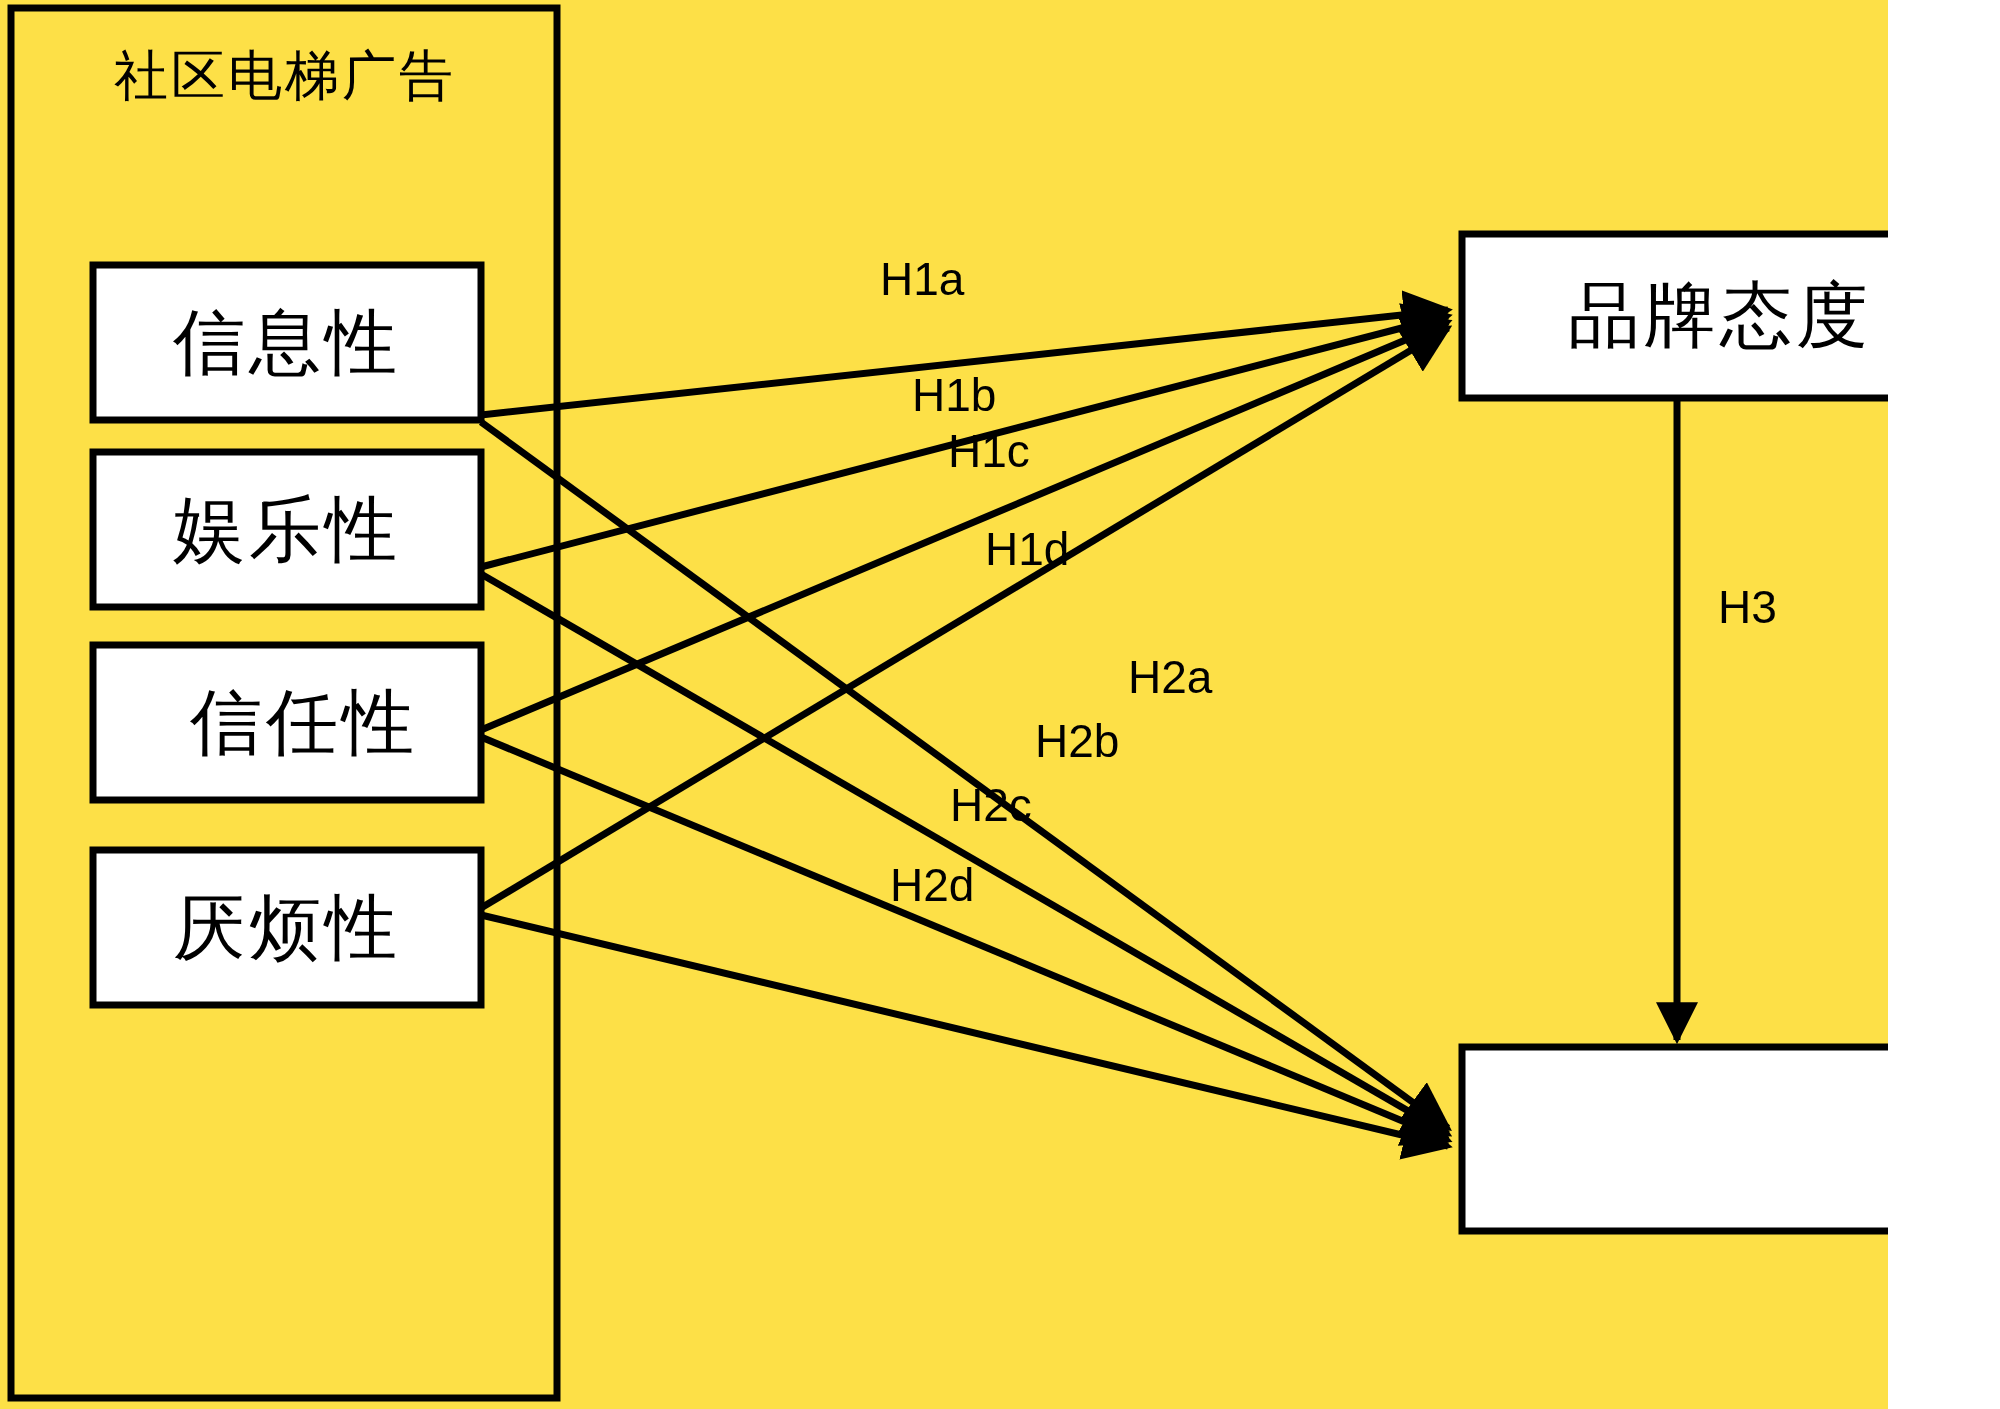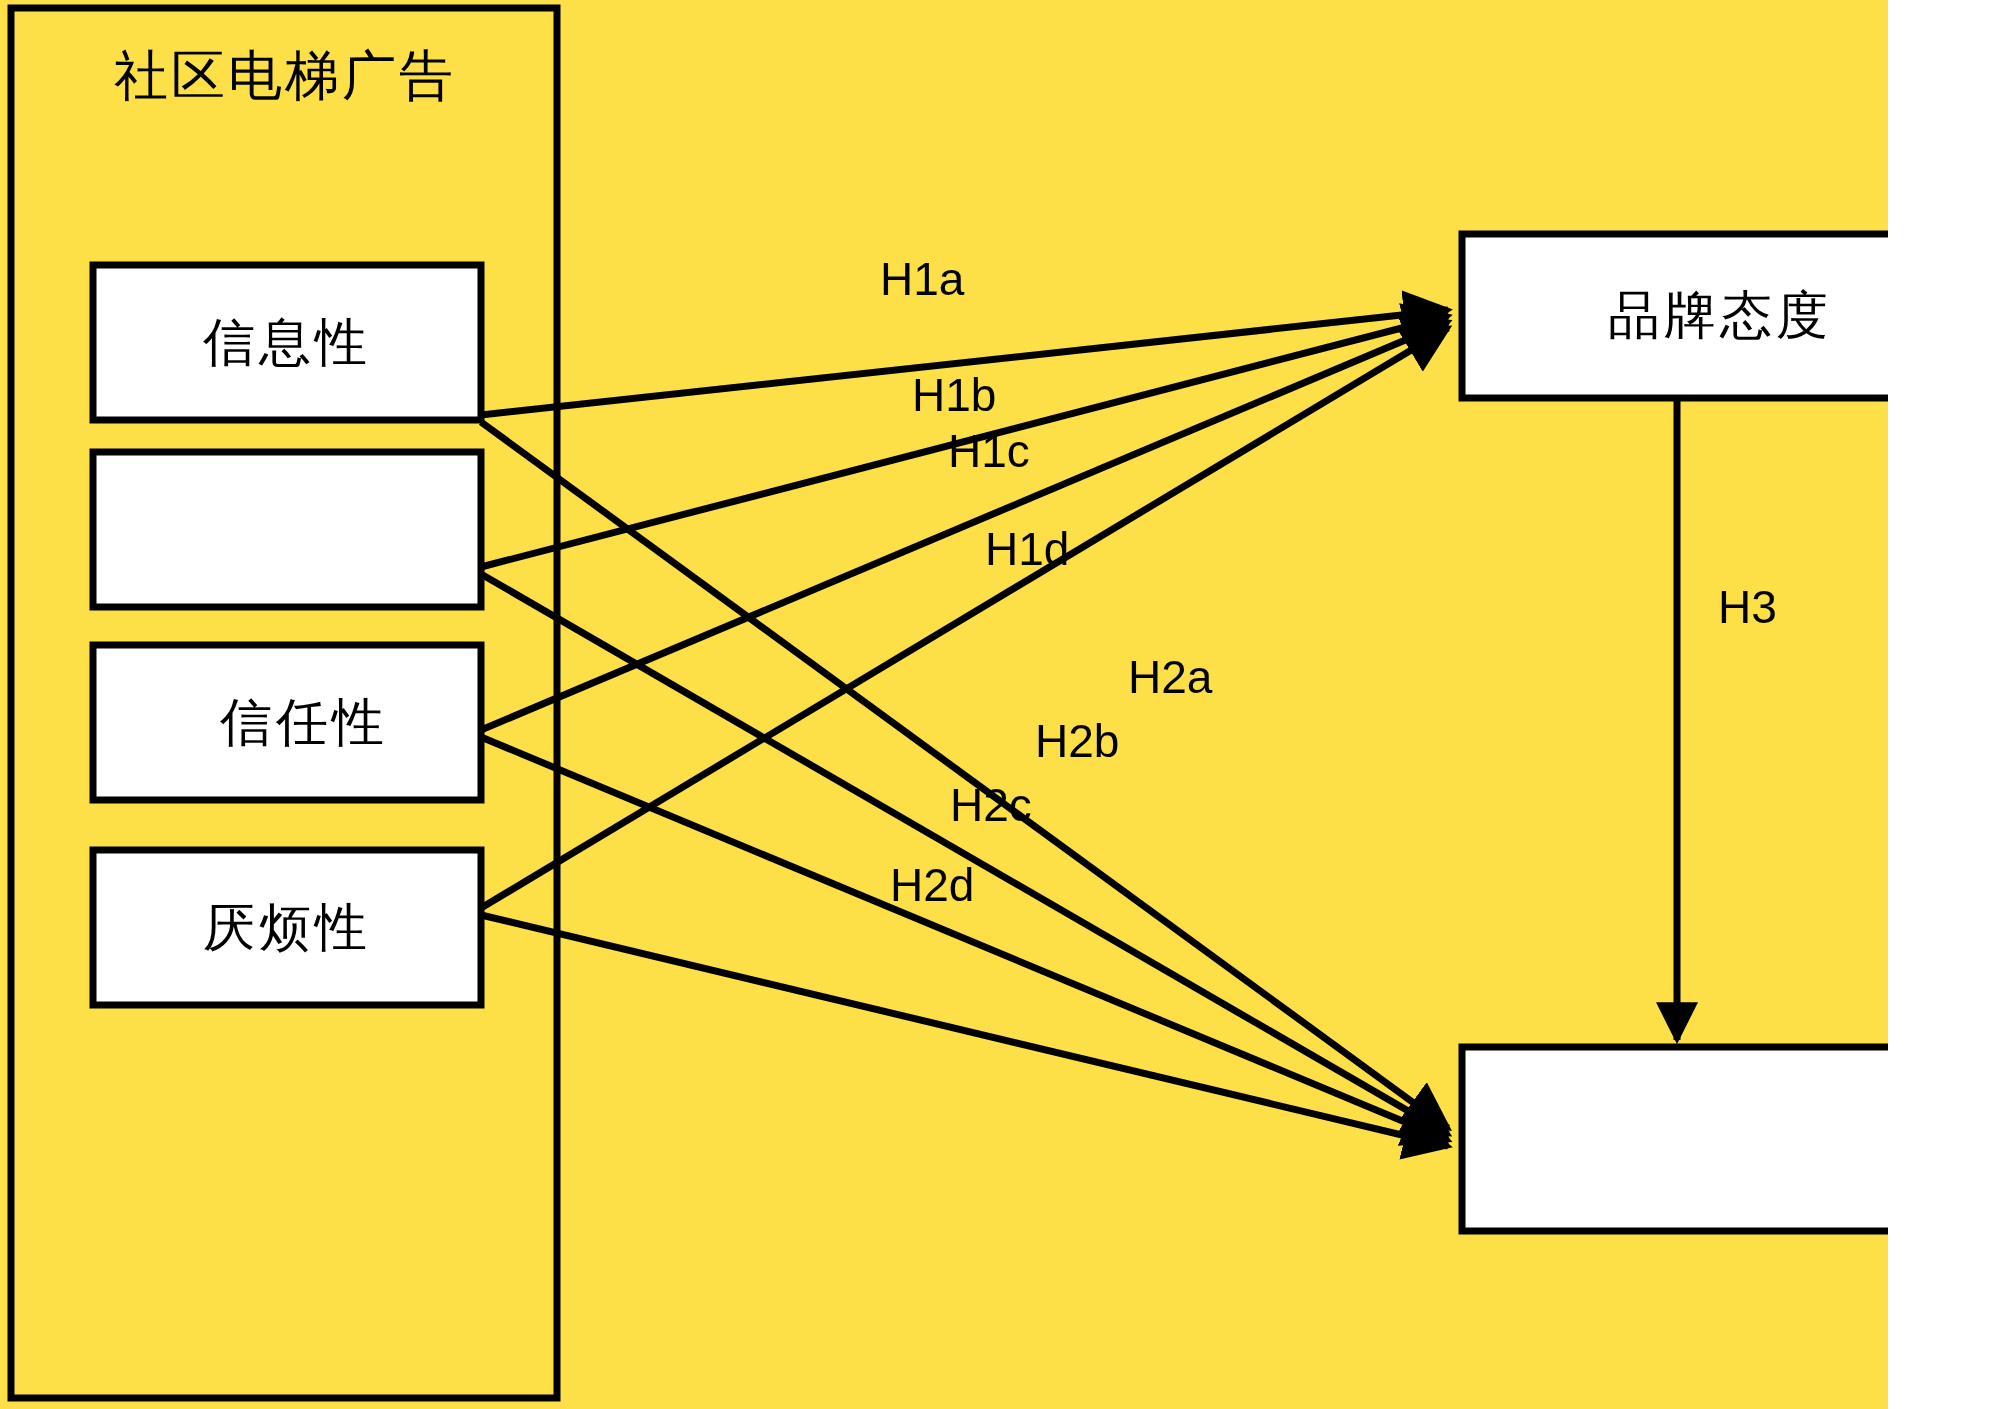--- a/index.html
+++ b/index.html
@@ -5,21 +5,21 @@
   html,body{margin:0;padding:0;background:#ffffff;}
   body{font-family:"Liberation Sans", sans-serif;}
   #canvas{position:relative;width:1888px;height:1409px;background:#fde047;overflow:hidden;}
   #svgroot{position:absolute;left:0;top:0;width:2000px;height:1409px;}
 
   .box-label{
     position:absolute;
     display:flex;align-items:center;justify-content:center;
     color:#000;
     font-family:"DejaVu Sans","Liberation Sans",sans-serif;
-    font-size:52px;
+    font-size:72px;
     letter-spacing:4px;
     white-space:nowrap;
     pointer-events:none;
   }
   .group-title{
     position:absolute;
     text-align:center;
     color:#000;
     font-family:"DejaVu Sans","Liberation Sans",sans-serif;
     font-size:54px;
@@ -74,20 +74,21 @@
 
     <line x1="1677" y1="400" x2="1677" y2="1040" stroke="#000000" stroke-width="7" marker-end="url(#ahv)"></line>
 
   </svg>
 
   <div class="group-title" style="left:45px; top:40px; width:480px;">
     <div>社区电梯广告</div>
   </div>
 
   <div class="box-label" style="left:93px; top:265px; width:388px; height:155px;">信息性</div>
+  <div class="box-label" style="left:93px; top:452px; width:388px; height:155px;">娱乐性</div>
   <div class="box-label" style="left:110px; top:645px; width:388px; height:155px;">信任性</div>
   <div class="box-label" style="left:93px; top:850px; width:388px; height:155px;">厌烦性</div>
 
   <div class="box-label" style="left:1462px; top:234px; width:516px; height:164px;">品牌态度</div>
 
   <div class="h-label" style="left:880px; top:232px;">H1a</div>
   <div class="h-label" style="left:912px; top:348px;">H1b</div>
   <div class="h-label" style="left:948px; top:404px;">H1c</div>
   <div class="h-label" style="left:985px; top:502px;">H1d</div>
 

